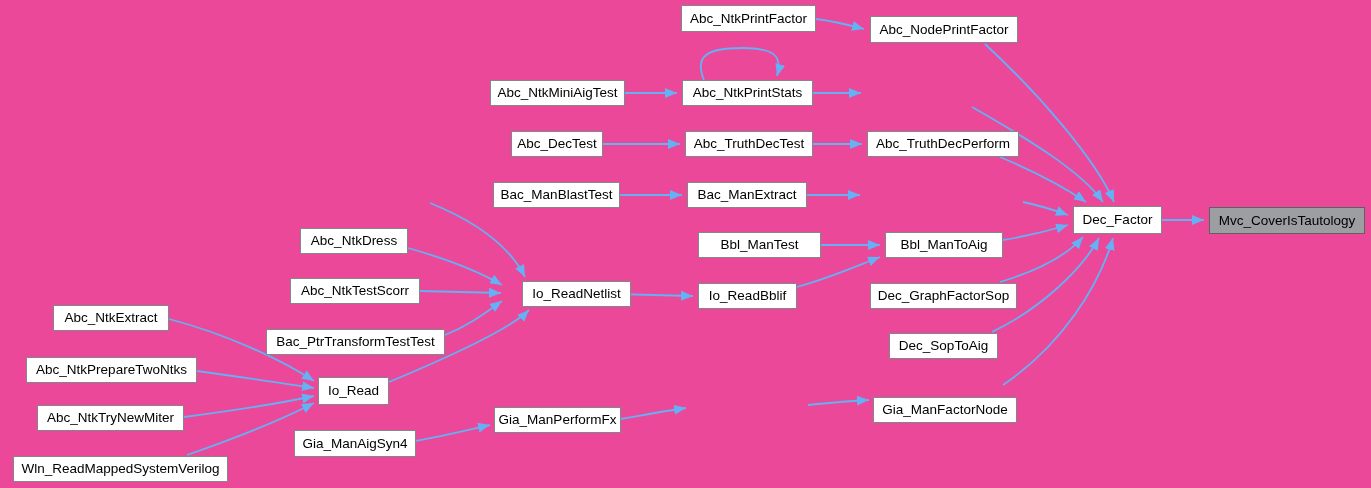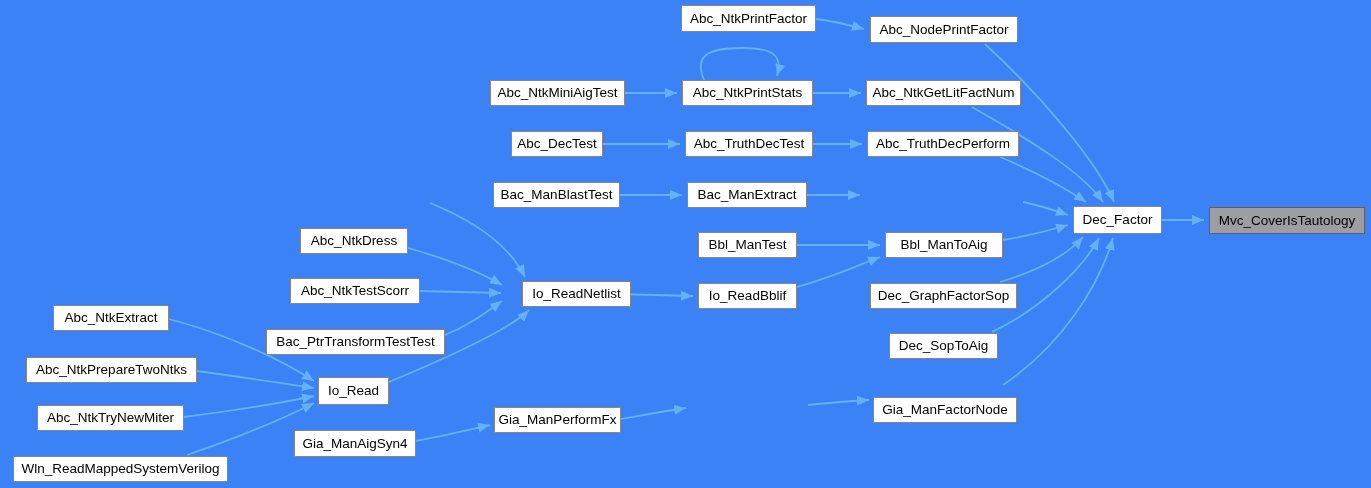--- a/index.html
+++ b/index.html
@@ -4,21 +4,21 @@
 <style>
   html, body {
     margin: 0;
     padding: 0;
     background: #000000;
   }
   .canvas {
     position: relative;
     width: 1371px;
     height: 488px;
-    background: #3b82f6;
+    background: #ec4899;
     font-family: "Liberation Sans", sans-serif;
     overflow: hidden;
   }
   .edges {
     position: absolute;
     left: 0;
     top: 0;
     width: 1371px;
     height: 488px;
   }
@@ -93,30 +93,29 @@
     <path class="edge" marker-end="url(#ah)" d="M 187 455 C 236 438 283 419 314 403"></path>
     <path class="edge" marker-end="url(#ah)" d="M 415 441 C 442 436 468 430 490 425"></path>
     <path class="edge" marker-end="url(#ah)" d="M 621 419 C 644 415 665 411 686 408"></path>
     <path class="edge" marker-end="url(#ah)" d="M 808 405 C 828 403 849 401 869 400"></path>
   </svg>
 
   <div class="node" style="left:681px; top:5px;  width:135px; height:27px">Abc_NtkPrintFactor</div>
   <div class="node" style="left:870px; top:16px; width:148px; height:27px">Abc_NodePrintFactor</div>
   <div class="node" style="left:490px; top:80px; width:135px; height:26px">Abc_NtkMiniAigTest</div>
   <div class="node" style="left:682px; top:80px; width:131px; height:26px">Abc_NtkPrintStats</div>
-  <div class="node" style="left:866px; top:80px; width:155px; height:26px">Abc_NtkGetLitFactNum</div>
   <div class="node" style="left:511px; top:131px; width:92px;  height:26px">Abc_DecTest</div>
   <div class="node" style="left:685px; top:131px; width:128px; height:26px">Abc_TruthDecTest</div>
   <div class="node" style="left:867px; top:131px; width:152px; height:26px">Abc_TruthDecPerform</div>
   <div class="node" style="left:493px; top:182px; width:127px; height:26px">Bac_ManBlastTest</div>
   <div class="node" style="left:687px; top:182px; width:120px; height:26px">Bac_ManExtract</div>
   <div class="node" style="left:1073px; top:206px; width:89px; height:28px">Dec_Factor</div>
   <div class="node highlight" style="left:1209px; top:207px; width:156px; height:27px">Mvc_CoverIsTautology</div>
   <div class="node" style="left:300px; top:228px; width:108px; height:26px">Abc_NtkDress</div>
-  <div class="node" style="left:698px; top:232px; width:99px;  height:26px">Bbl_ManTest</div>
+  <div class="node" style="left:698px; top:232px; width:123px;  height:26px">Bbl_ManTest</div>
   <div class="node" style="left:885px; top:232px; width:118px; height:26px">Bbl_ManToAig</div>
   <div class="node" style="left:290px; top:278px; width:130px; height:26px">Abc_NtkTestScorr</div>
   <div class="node" style="left:522px; top:281px; width:109px; height:26px">Io_ReadNetlist</div>
   <div class="node" style="left:698px; top:283px; width:99px;  height:26px">Io_ReadBblif</div>
   <div class="node" style="left:870px; top:283px; width:147px; height:26px">Dec_GraphFactorSop</div>
   <div class="node" style="left:266px; top:329px; width:179px; height:26px">Bac_PtrTransformTestTest</div>
   <div class="node" style="left:889px; top:333px; width:109px; height:26px">Dec_SopToAig</div>
   <div class="node" style="left:53px;  top:305px; width:116px; height:26px">Abc_NtkExtract</div>
   <div class="node" style="left:26px;  top:357px; width:171px; height:26px">Abc_NtkPrepareTwoNtks</div>
   <div class="node" style="left:318px; top:377px; width:71px;  height:28px">Io_Read</div>

